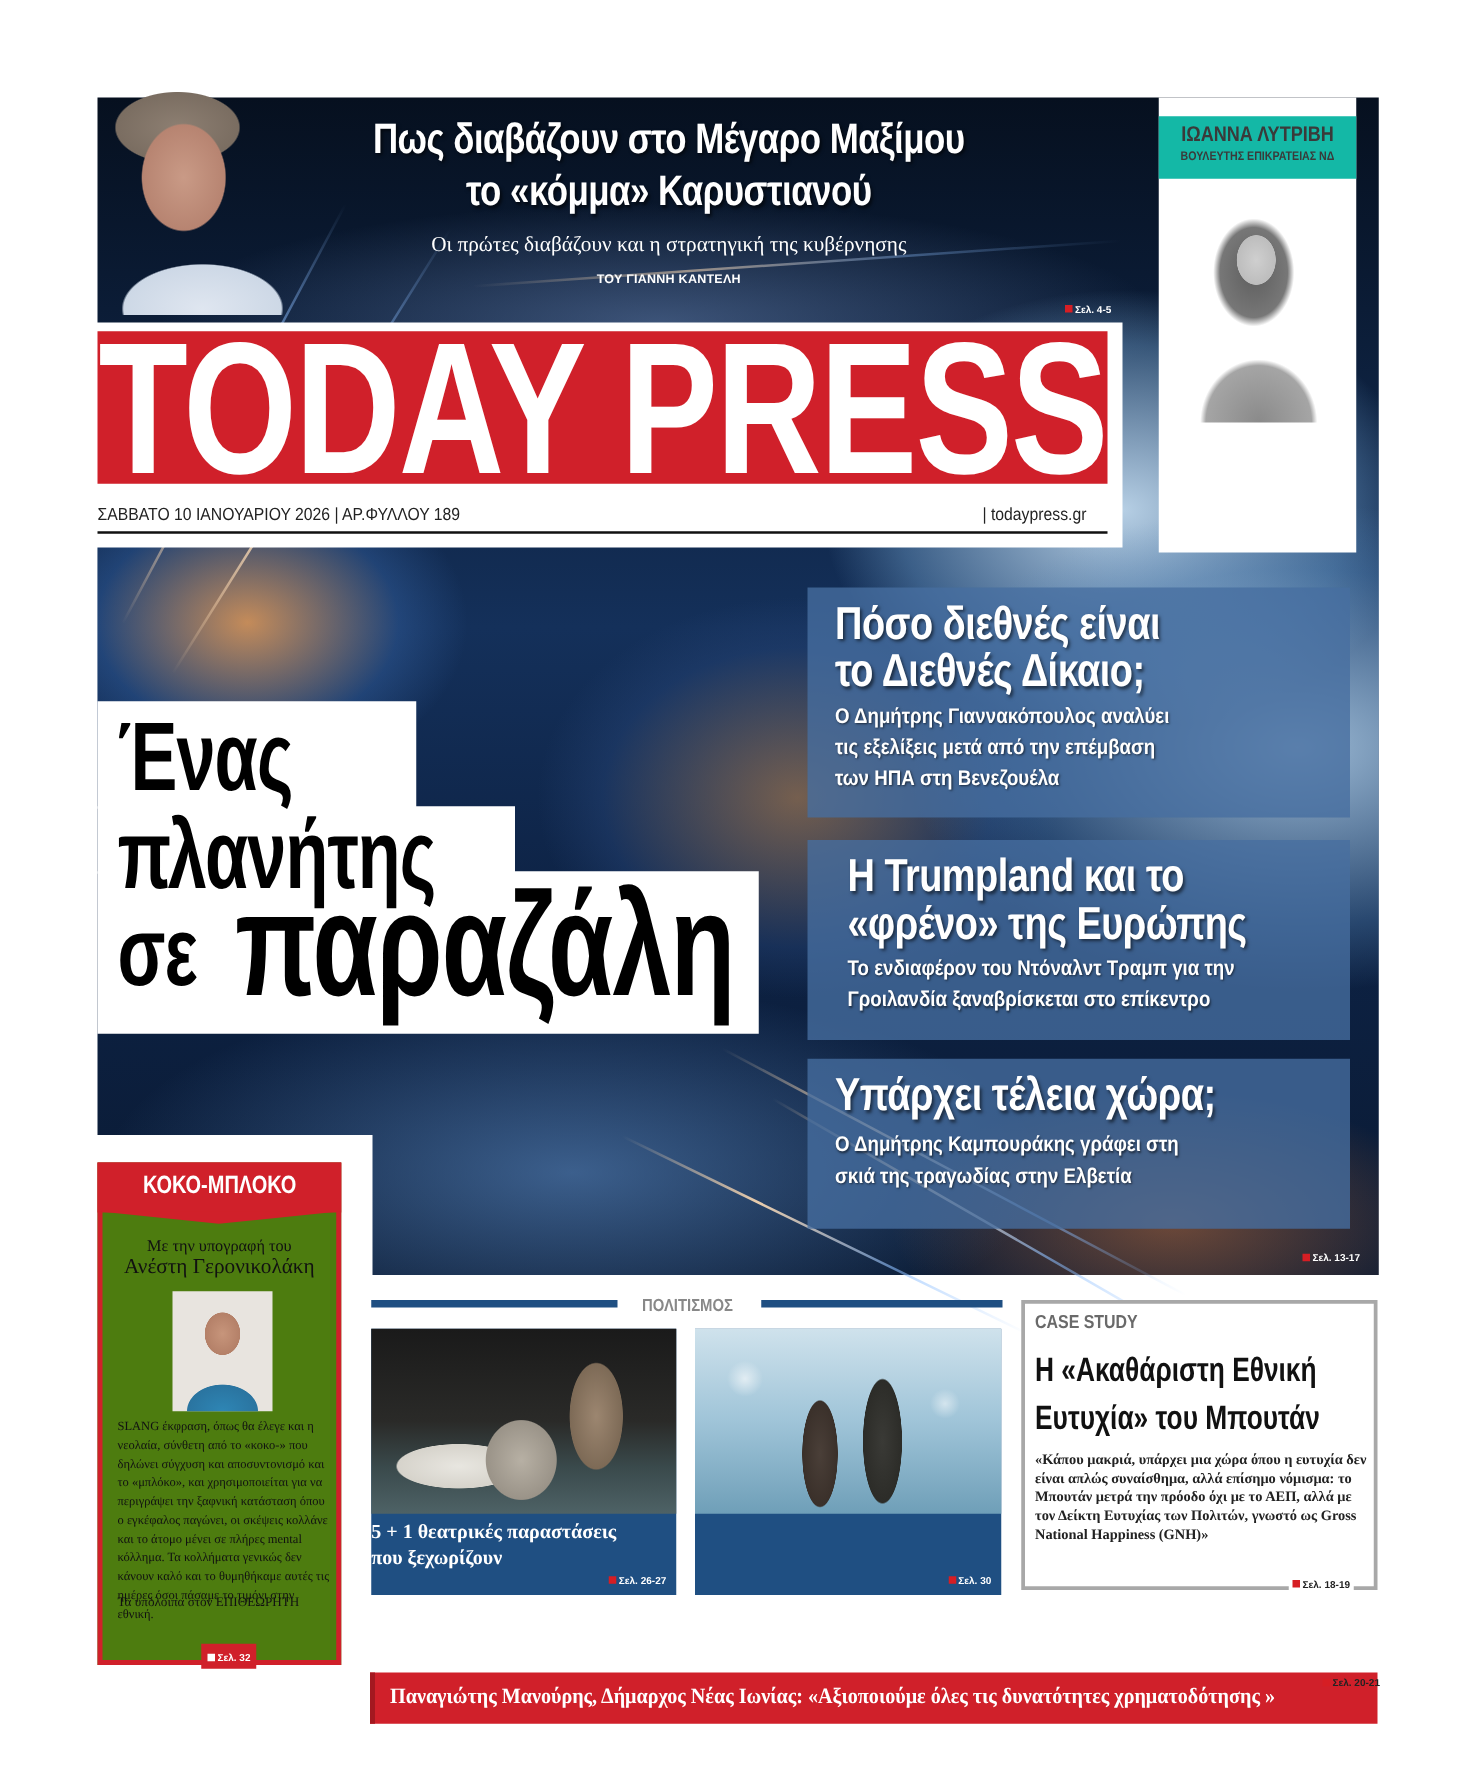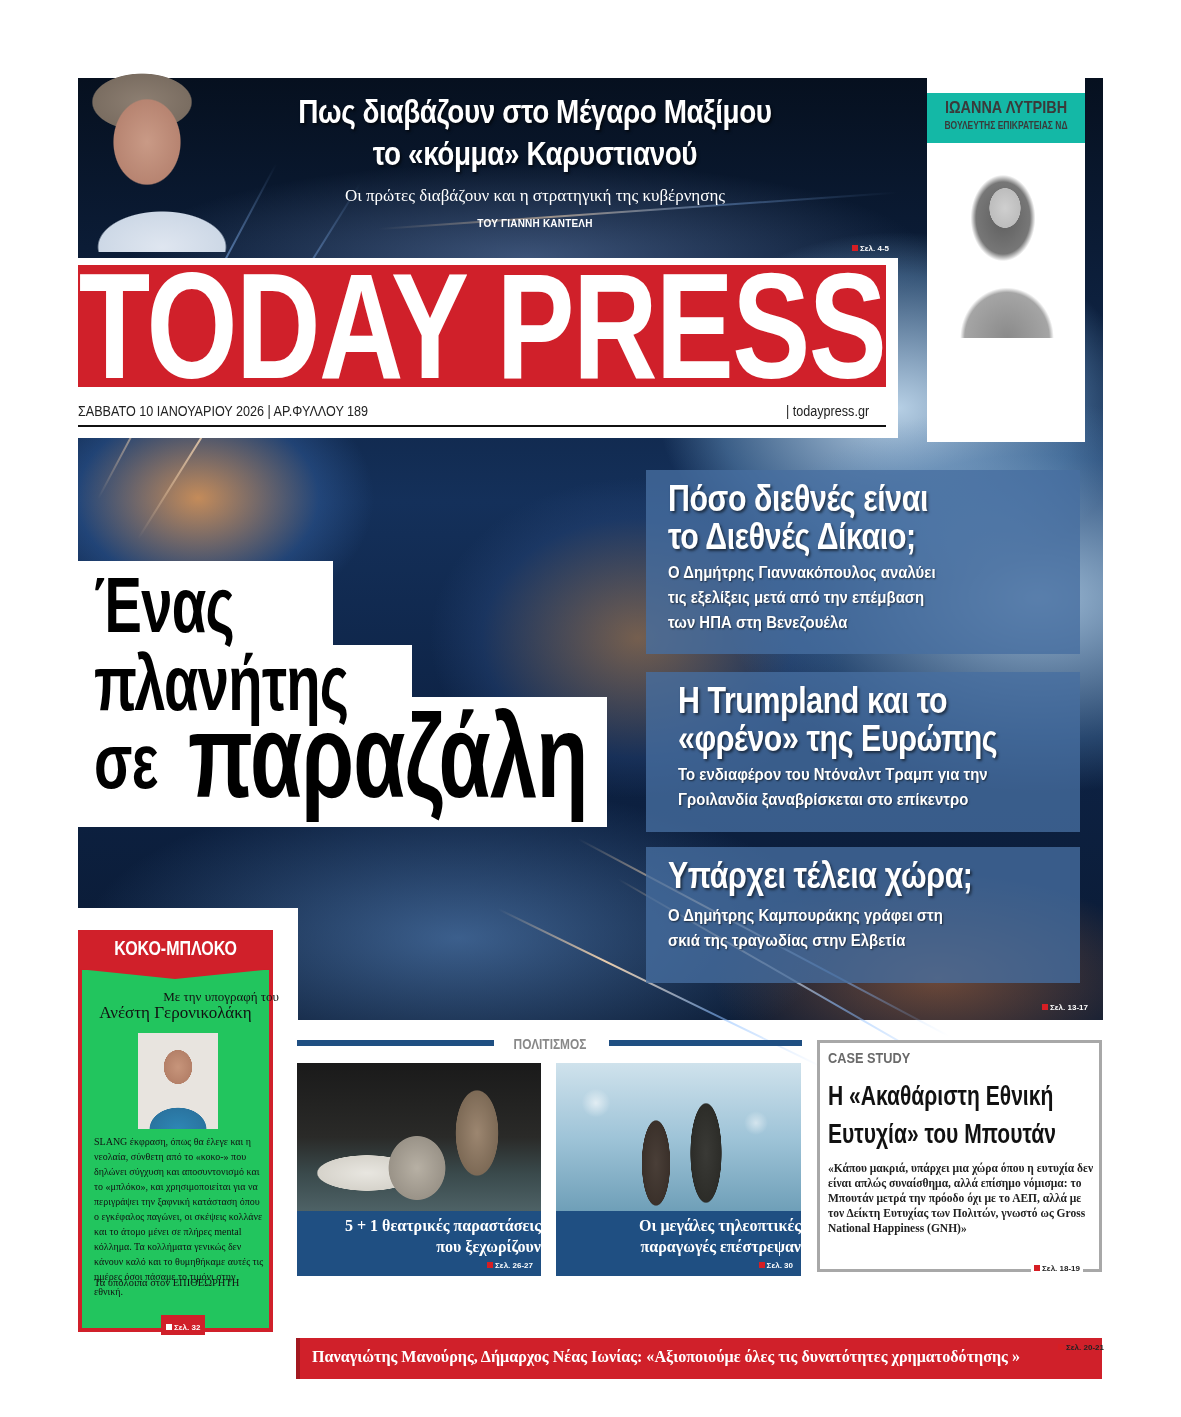--- a/index.html
+++ b/index.html
@@ -103,44 +103,44 @@
     text-shadow: 2px 2px 3px rgba(0,0,0,0.55);
   }
   .story-sub {
     font-weight: bold; font-size: 17px; line-height: 25px; margin-top: 4px;
     transform: scaleX(0.88); transform-origin: left top; white-space: nowrap;
     text-shadow: 1px 1px 2px rgba(0,0,0,0.6);
   }
 
   
   .col-white { left: 60px; top: 908px; width: 238px; height: 430px; background: #fff; }
-  .koko-box { left: 78px; top: 930px; width: 195px; height: 402px; border: 4px solid #d0202a; background: #22c55e; }
+  .koko-box { left: 78px; top: 930px; width: 195px; height: 402px; border: 4px solid #d0202a; background: #4d7c0f; }
   .koko-head { position: absolute; left: -4px; top: -4px; width: 195px; height: 40px; background: #d0202a; text-align: center; color: #fff; font-weight: bold; font-size: 20px; line-height: 36px; }
   .koko-head span { display: inline-block; transform: scaleX(0.8); }
   .koko-notch { position: absolute; left: -4px; top: 35px; width: 0; height: 0; border-left: 97px solid transparent; border-right: 98px solid transparent; border-top: 10px solid #d0202a; }
-  .koko-by1 { position: absolute; left: 10px; top: 55px; width: 187px; text-align: right; font-family: "Liberation Serif", serif; font-size: 13px; color: #111; }
+  .koko-by1 { position: absolute; left: 0; top: 55px; width: 187px; text-align: center; font-family: "Liberation Serif", serif; font-size: 13px; color: #111; }
   .koko-by2 { position: absolute; left: 0; top: 69px; width: 187px; text-align: center; font-family: "Liberation Serif", serif; font-size: 17px; color: #111; }
   .koko-photo { position: absolute; left: 56px; top: 99px; width: 80px; height: 96px;
     background:
       radial-gradient(ellipse 20px 24px at 40px 34px, #c7957b 0%, #b48068 70%, transparent 72%),
       radial-gradient(ellipse 40px 30px at 40px 96px, #2e86b5 0%, #2a74a0 70%, transparent 72%),
       #e8e4df;
   }
   .koko-text { position: absolute; left: 12px; top: 200px; width: 170px; font-family: "Liberation Serif", serif; font-size: 10px; line-height: 15px; color: #111; }
   .koko-more { position: absolute; left: 12px; top: 343px; font-family: "Liberation Serif", serif; font-size: 10.5px; color: #111; }
   .koko-ref { position: absolute; left: 79px; top: 381px; background: #d0202a; padding: 1px 5px; }
   .koko-ref .page-ref { color: #fff; }
   .koko-ref .sq { background: #fff; }
 
   
   .cult-bar { height: 6px; background: #1f4f82; }
   .cult-label { left: 505px; top: 1036px; width: 90px; text-align: center; font-weight: bold; font-size: 14px; color: #888; transform: scaleX(0.85); }
   .cult-card { background: #1f4f82; }
   .cult-img { position: absolute; left: 0; top: 0; width: 100%; height: 148px; }
-  .cult-caption { position: absolute; left: 0; top: 152px; width: 100%; text-align: right; color: #fff; font-family: "Liberation Serif", serif; font-weight: bold; font-size: 16px; line-height: 21px; }
+  .cult-caption { position: absolute; left: 0; top: 152px; width: 100%; text-align: left; color: #fff; font-family: "Liberation Serif", serif; font-weight: bold; font-size: 16px; line-height: 21px; }
   .cult-ref { position: absolute; right: 8px; bottom: 4px; }
 
   
   .case-box { left: 817px; top: 1040px; width: 285px; height: 232px; border: 3px solid #a8a8a8; background: #fff; }
   .case-label { position: absolute; left: 8px; top: 6px; font-weight: bold; font-size: 15px; color: #6a6a6a; transform: scaleX(0.85); transform-origin: left; }
   .case-title { position: absolute; left: 8px; top: 34px; width: 300px; font-weight: bold; font-size: 27px; line-height: 38px; color: #111; transform: scaleX(0.78); transform-origin: left top; white-space: nowrap; }
   .case-text { position: absolute; left: 8px; top: 118px; width: 270px; font-family: "Liberation Serif", serif; font-weight: bold; font-size: 11.5px; line-height: 15px; color: #222; }
   .case-ref { position: absolute; right: 16px; bottom: -6px; background: #fff; padding: 0 3px; }
 
   
@@ -276,24 +276,20 @@
   </div>
 </div>
 
 <div class="abs cult-card" style="left:556px;top:1063px;width:245px;height:213px;">
   <div class="cult-img" style="background:
          radial-gradient(ellipse 22px 70px at 150px 90px, #3a3a36 0%, #2c2c28 70%, transparent 72%),
          radial-gradient(ellipse 20px 60px at 100px 100px, #4a3f38 0%, #3a302a 70%, transparent 72%),
          radial-gradient(circle 18px at 40px 40px, rgba(255,255,255,0.6), transparent 80%),
          radial-gradient(circle 15px at 200px 60px, rgba(255,255,255,0.5), transparent 80%),
          linear-gradient(180deg, #cfe2ec 0%, #9fc4d8 50%, #6f9fb8 100%);"></div>
-  <div class="cult-caption">
-    <div>Οι μεγάλες τηλεοπτικές</div>
-    <div>παραγωγές επέστρεψαν</div>
-  </div>
   <div class="cult-ref">
     <span class="page-ref">
         <span class="sq"></span>
         <span>Σελ. 30</span>
       </span>
   </div>
 </div>
 
 <div class="abs case-box">
   <div class="case-label">CASE STUDY</div>

